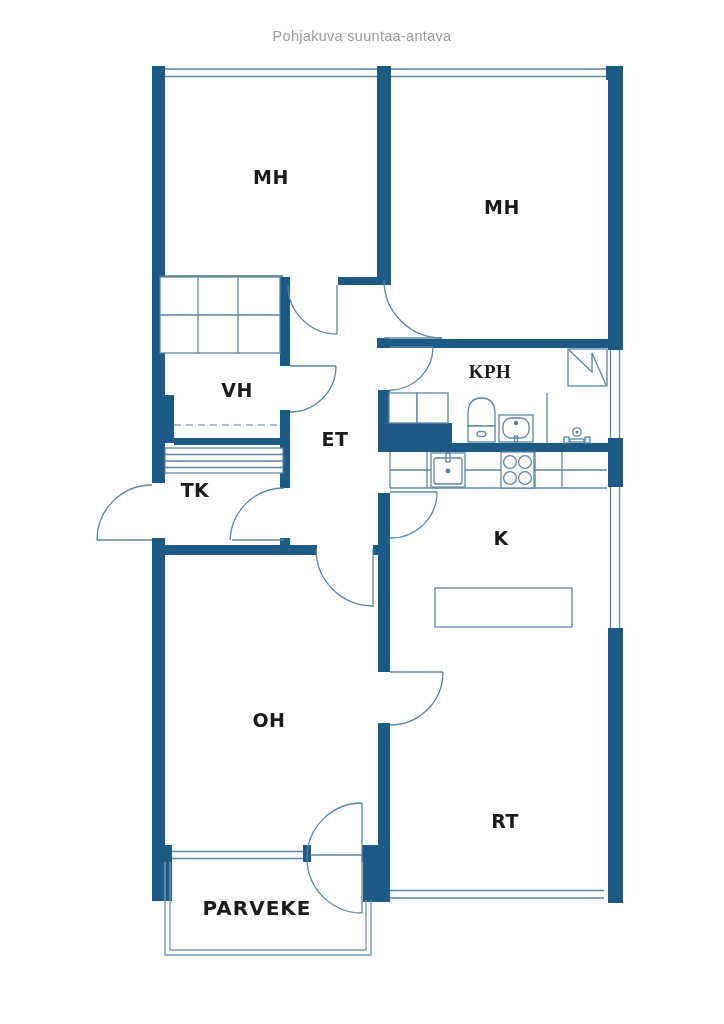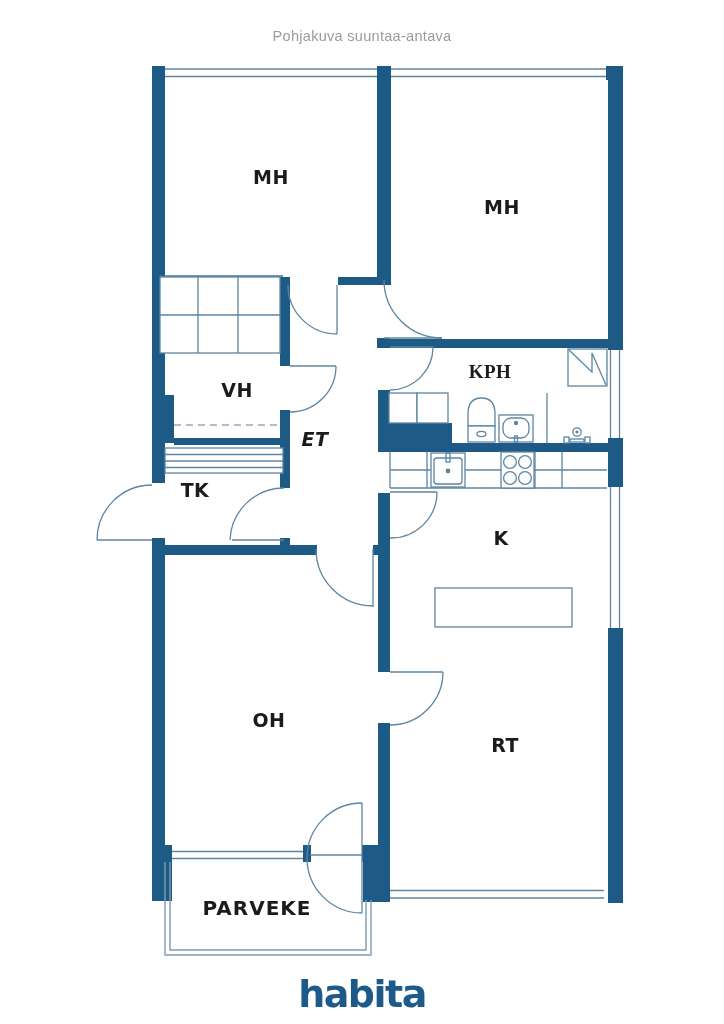--- a/index.html
+++ b/index.html
@@ -17,24 +17,24 @@
      color:var(--color-title,#9b9b9b);letter-spacing:.3px;}
   .room-label{position:absolute;transform:translate(-50%,-50%);
      font-weight:bold;font-size:19px;color:var(--color-label,#1b1b1b);
      letter-spacing:.5px;white-space:nowrap;}
   .room-label.big{font-size:20px;letter-spacing:1px;}
   .logo{position:absolute;top:972px;left:0;width:724px;text-align:center;
      font-weight:bold;font-size:38px;color:var(--color-logo,#1d5989);
      letter-spacing:-1.5px;}
   
   #lbl-mh1{left:271px;top:177px;} #lbl-mh2{left:502px;top:207px;}
-  #lbl-vh{left:237px;top:390px;}  #lbl-et{left:315px;top:439px;font-style:italic;}
+  #lbl-vh{left:237px;top:390px;}  #lbl-et{left:335px;top:439px;}
   #lbl-kph{left:490px;top:372px;font-family:Liberation Serif, serif;} #lbl-tk{left:195px;top:490px;}
   #lbl-k{left:501px;top:538px;}   #lbl-oh{left:269px;top:720px;}
-  #lbl-rt{left:505px;top:745px;}  #lbl-parveke{left:257px;top:908px;}
+  #lbl-rt{left:505px;top:821px;}  #lbl-parveke{left:257px;top:908px;}
 </style>
 </head>
 <body>
 
 <div id="page">
 
   <div class="page-title">Pohjakuva suuntaa-antava</div>
 
   <svg id="plan-svg" width="724" height="1024" viewBox="0 0 724 1024">
 
@@ -238,14 +238,13 @@
   <div class="room-label" id="lbl-mh2">MH</div>
   <div class="room-label" id="lbl-vh">VH</div>
   <div class="room-label" id="lbl-et">ET</div>
   <div class="room-label" id="lbl-kph">KPH</div>
   <div class="room-label" id="lbl-tk">TK</div>
   <div class="room-label" id="lbl-k">K</div>
   <div class="room-label" id="lbl-oh">OH</div>
   <div class="room-label" id="lbl-rt">RT</div>
   <div class="room-label big" id="lbl-parveke">PARVEKE</div>
 
-  <div class="logo">habita</div>
 </div>
 
 </body></html>

